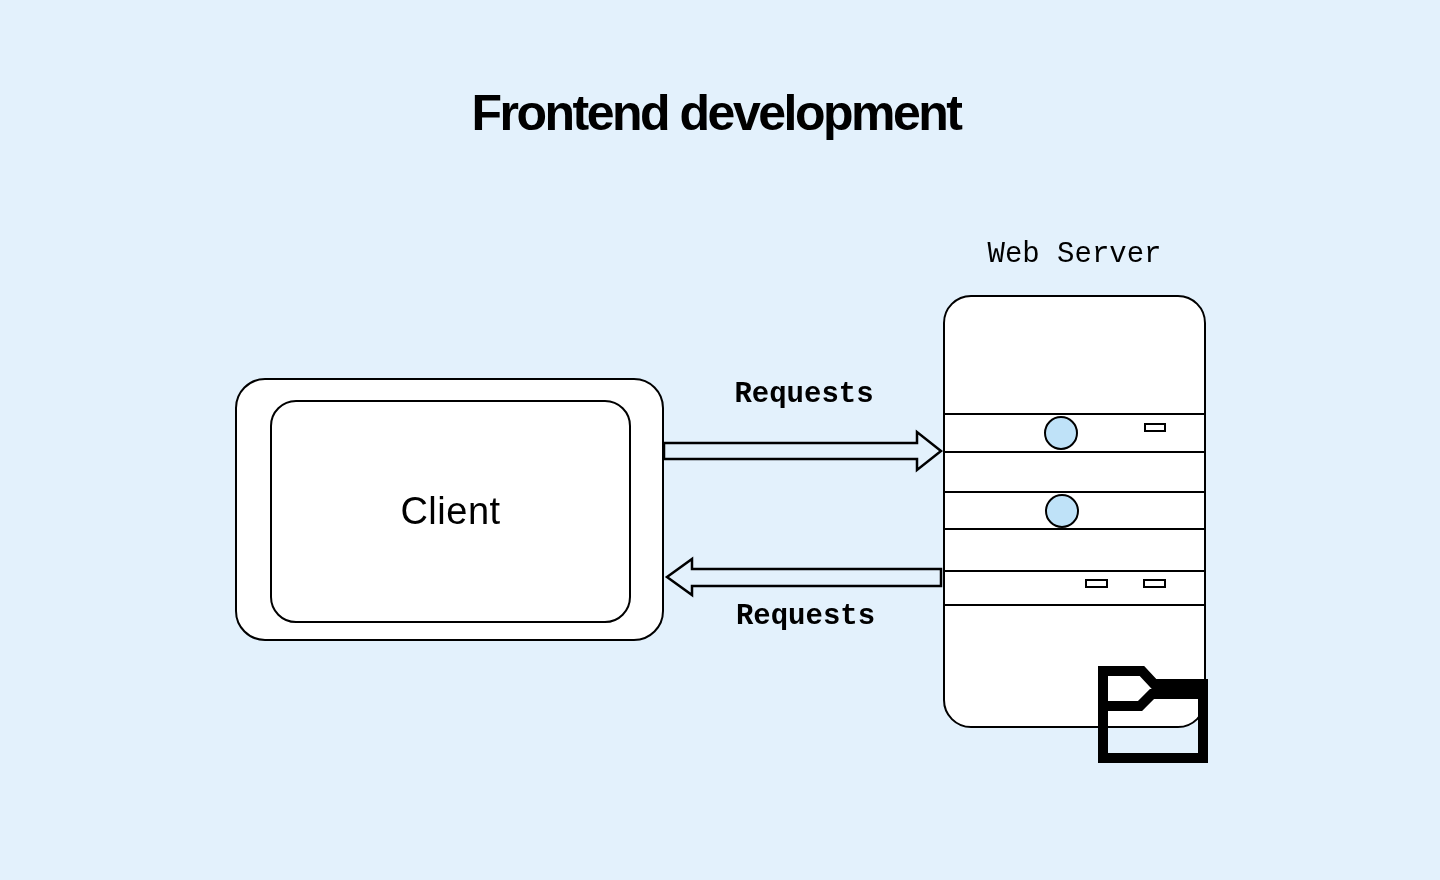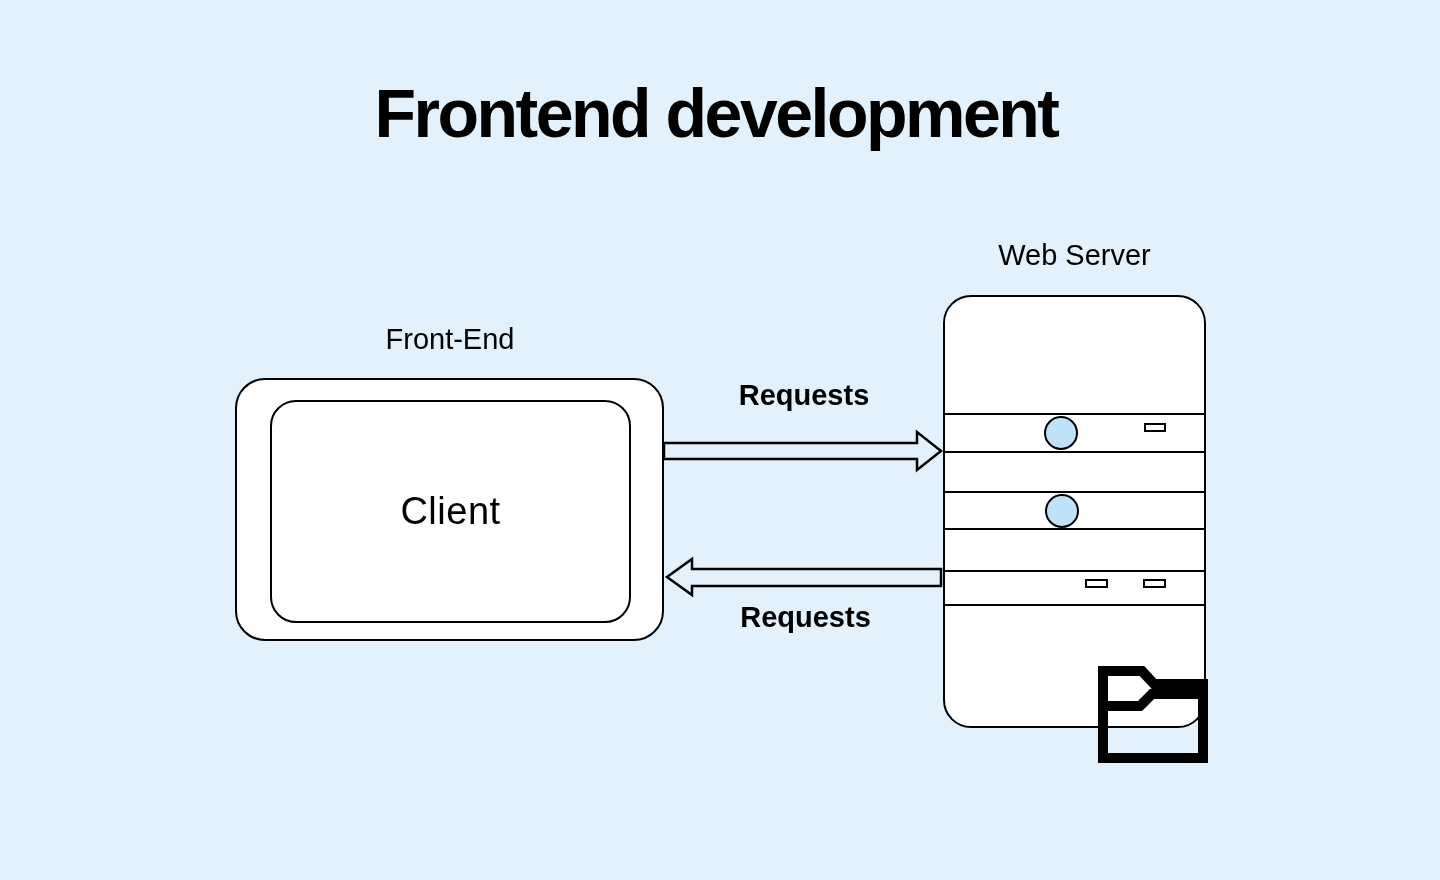--- a/index.html
+++ b/index.html
@@ -14,33 +14,34 @@
   }
   .stage{
     position:relative;
     width:1440px;height:880px;
     background: var(--background, #E3F1FC);
   }
   .title{
     position:absolute;
     left:0; right:8px; top:76px;
     text-align:center;
-    font-size:68px;
+    font-size:50px;
     line-height:74px;
     font-weight:bold;
     letter-spacing:-2.5px;
     color: var(--line, #000000);
   }
   .label{
     position:absolute;
     font-size:29px;
     line-height:34px;
     font-weight:500;
     text-align:center;
     color: var(--line, #000000);
+    font-family: Liberation Mono, monospace;
   }
   .frontend-label{ left:235px; width:430px; top:322px; }
   .webserver-label{ left:943px; width:263px; top:238px; }
   .requests-label{ left:663px; width:282px; top:378px; font-weight:600; }
   .response-label{ left:663px; width:285px; top:600px; font-weight:600; }
 
   
   .device{
     position:absolute;
     left:235px; top:378px;
@@ -102,21 +103,20 @@
   }
   .folder-svg{ z-index:3; }
 </style>
 </head>
 <body>
 
 <div class="stage">
 
   <h1 class="title">Frontend development</h1>
 
-  <div class="label frontend-label">Front-End</div>
   <div class="device">
     <div class="screen">
       <span>Client</span>
     </div>
   </div>
 
   <div class="label webserver-label">Web Server</div>
   <div class="server">
     <div class="hline" style="top:116px"></div>
     <div class="hline" style="top:154px"></div>

